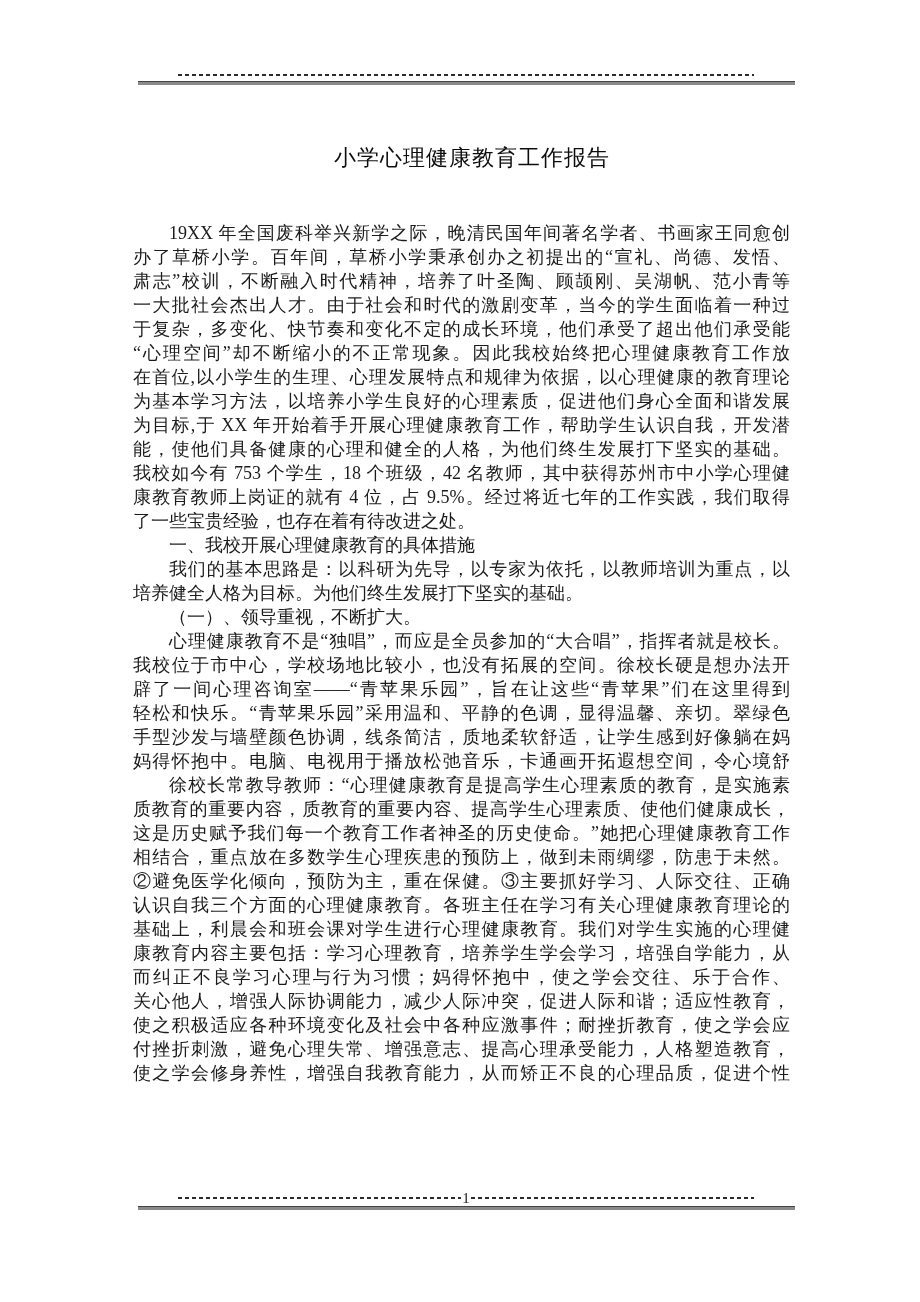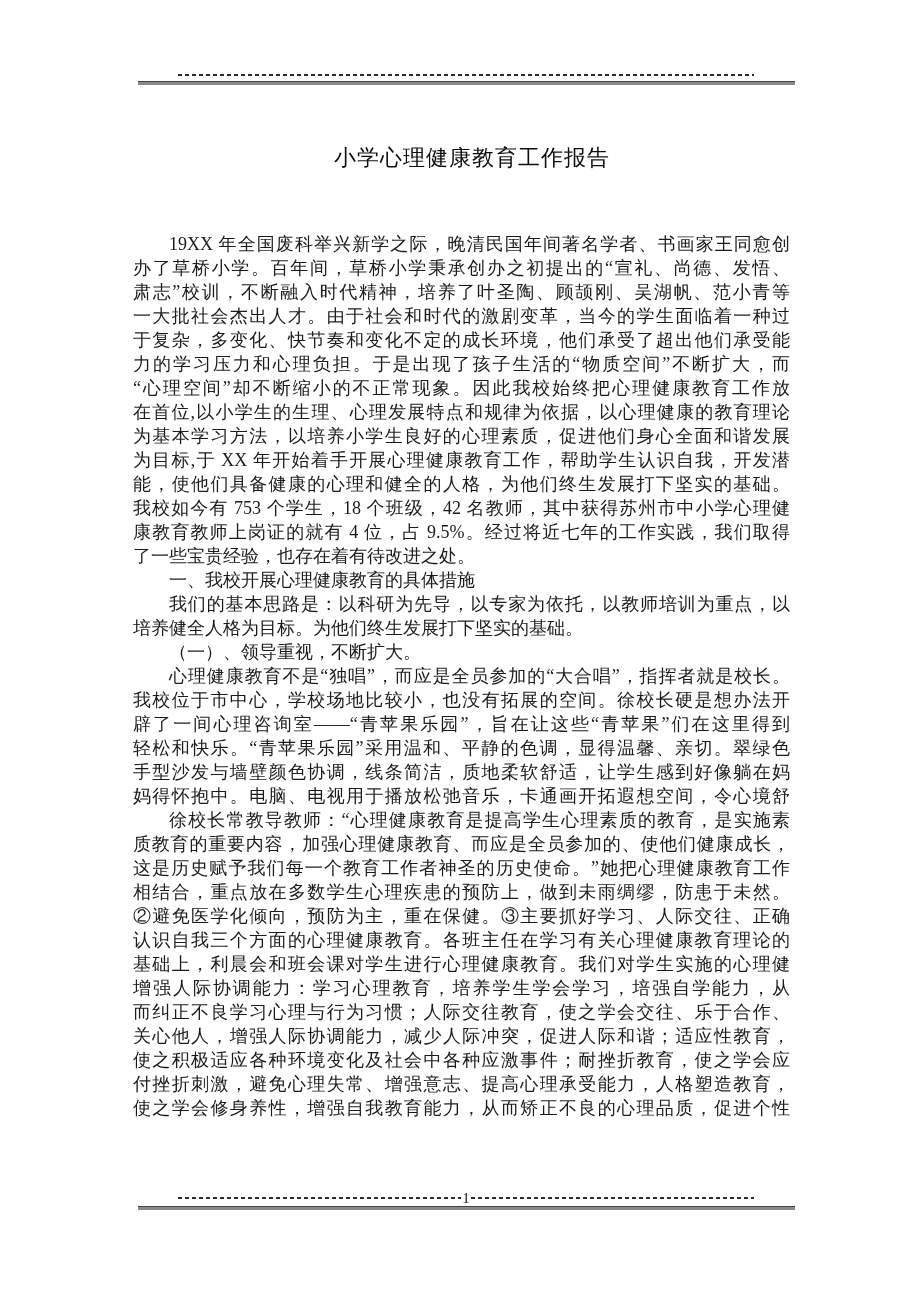--- a/index.html
+++ b/index.html
@@ -42,21 +42,21 @@
     width: 100%;
     margin: 12px;
     text-align: center;
     font-size: 22px;
     font-weight: normal;
     letter-spacing: 1px;
     color: #0d0d0d;
   }
   .doc-body {
     position: absolute;
-    top: 232px;
+    top: 221px;
     left: 133px;
     width: 657px;
     font-size: 18px;
     color: #1b1b1b;
   }
   .text-line {
     width: 657px;
     height: 24px;
     line-height: 24px;
     text-align: justify;
@@ -102,48 +102,47 @@
   <div class="solid-rule header-solid"></div>
 
   <h1 class="doc-title">小学心理健康教育工作报告</h1>
 
   <div class="doc-body" id="doc-body">
       <div class="text-line indent justify">19XX 年全国废科举兴新学之际，晚清民国年间著名学者、书画家王同愈创</div>
       <div class="text-line justify">办了草桥小学。百年间，草桥小学秉承创办之初提出的“宣礼、尚德、发悟、</div>
       <div class="text-line justify">肃志”校训，不断融入时代精神，培养了叶圣陶、顾颉刚、吴湖帆、范小青等</div>
       <div class="text-line justify">一大批社会杰出人才。由于社会和时代的激剧变革，当今的学生面临着一种过</div>
       <div class="text-line justify">于复杂，多变化、快节奏和变化不定的成长环境，他们承受了超出他们承受能</div>
-      <div class="text-line justify">力的学习压力和心理负担。于是出现了孩子生活的“物质空间”不断扩大，而</div>
       <div class="text-line justify">“心理空间”却不断缩小的不正常现象。因此我校始终把心理健康教育工作放</div>
       <div class="text-line justify">在首位,以小学生的生理、心理发展特点和规律为依据，以心理健康的教育理论</div>
       <div class="text-line justify">为基本学习方法，以培养小学生良好的心理素质，促进他们身心全面和谐发展</div>
       <div class="text-line justify">为目标,于 XX 年开始着手开展心理健康教育工作，帮助学生认识自我，开发潜</div>
       <div class="text-line justify">能，使他们具备健康的心理和健全的人格，为他们终生发展打下坚实的基础。</div>
       <div class="text-line justify">我校如今有 753 个学生，18 个班级，42 名教师，其中获得苏州市中小学心理健</div>
       <div class="text-line justify">康教育教师上岗证的就有 4 位，占 9.5%。经过将近七年的工作实践，我们取得</div>
       <div class="text-line">了一些宝贵经验，也存在着有待改进之处。</div>
       <div class="text-line indent">一、我校开展心理健康教育的具体措施</div>
       <div class="text-line indent justify">我们的基本思路是：以科研为先导，以专家为依托，以教师培训为重点，以</div>
       <div class="text-line">培养健全人格为目标。为他们终生发展打下坚实的基础。</div>
       <div class="text-line indent">（一）、领导重视，不断扩大。</div>
       <div class="text-line indent justify">心理健康教育不是“独唱”，而应是全员参加的“大合唱”，指挥者就是校长。</div>
       <div class="text-line justify">我校位于市中心，学校场地比较小，也没有拓展的空间。徐校长硬是想办法开</div>
       <div class="text-line justify">辟了一间心理咨询室——“青苹果乐园”，旨在让这些“青苹果”们在这里得到</div>
       <div class="text-line justify">轻松和快乐。“青苹果乐园”采用温和、平静的色调，显得温馨、亲切。翠绿色</div>
       <div class="text-line justify">手型沙发与墙壁颜色协调，线条简洁，质地柔软舒适，让学生感到好像躺在妈</div>
       <div class="text-line justify">妈得怀抱中。电脑、电视用于播放松弛音乐，卡通画开拓遐想空间，令心境舒</div>
       <div class="text-line indent justify">徐校长常教导教师：“心理健康教育是提高学生心理素质的教育，是实施素</div>
-      <div class="text-line justify">质教育的重要内容，加强心理健康教育、而应是全员参加的、使他们健康成长，</div>
+      <div class="text-line justify">质教育的重要内容，质教育的重要内容、提高学生心理素质、使他们健康成长，</div>
       <div class="text-line justify">这是历史赋予我们每一个教育工作者神圣的历史使命。”她把心理健康教育工作</div>
       <div class="text-line justify">相结合，重点放在多数学生心理疾患的预防上，做到未雨绸缪，防患于未然。</div>
       <div class="text-line justify">②避免医学化倾向，预防为主，重在保健。③主要抓好学习、人际交往、正确</div>
       <div class="text-line justify">认识自我三个方面的心理健康教育。各班主任在学习有关心理健康教育理论的</div>
       <div class="text-line justify">基础上，利晨会和班会课对学生进行心理健康教育。我们对学生实施的心理健</div>
-      <div class="text-line justify">增强人际协调能力：学习心理教育，培养学生学会学习，培强自学能力，从</div>
-      <div class="text-line justify">而纠正不良学习心理与行为习惯；人际交往教育，使之学会交往、乐于合作、</div>
+      <div class="text-line justify">康教育内容主要包括：学习心理教育，培养学生学会学习，培强自学能力，从</div>
+      <div class="text-line justify">而纠正不良学习心理与行为习惯；妈得怀抱中，使之学会交往、乐于合作、</div>
       <div class="text-line justify">关心他人，增强人际协调能力，减少人际冲突，促进人际和谐；适应性教育，</div>
       <div class="text-line justify">使之积极适应各种环境变化及社会中各种应激事件；耐挫折教育，使之学会应</div>
       <div class="text-line justify">付挫折刺激，避免心理失常、增强意志、提高心理承受能力，人格塑造教育，</div>
       <div class="text-line justify">使之学会修身养性，增强自我教育能力，从而矫正不良的心理品质，促进个性</div>
     </div>
 
   <div class="footer-dash-row">
     <span class="footer-dash-seg"></span>
     <span class="page-number">1</span>
     <span class="footer-dash-seg"></span>

